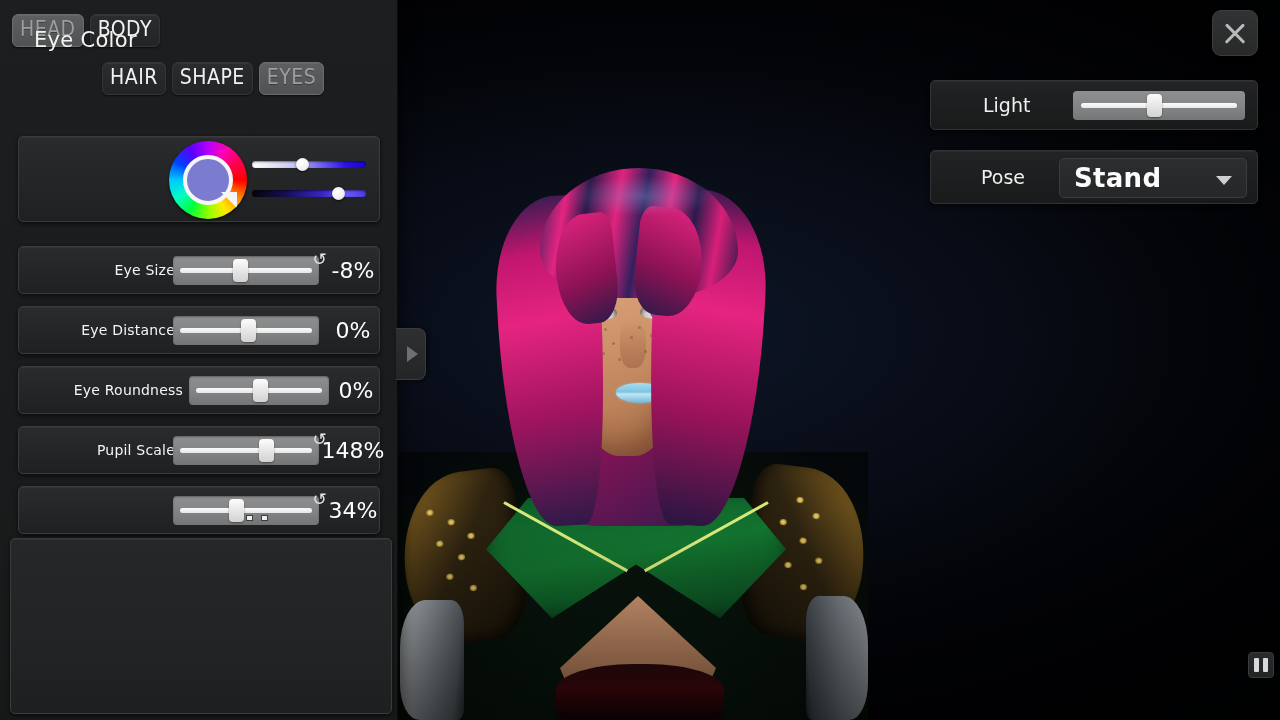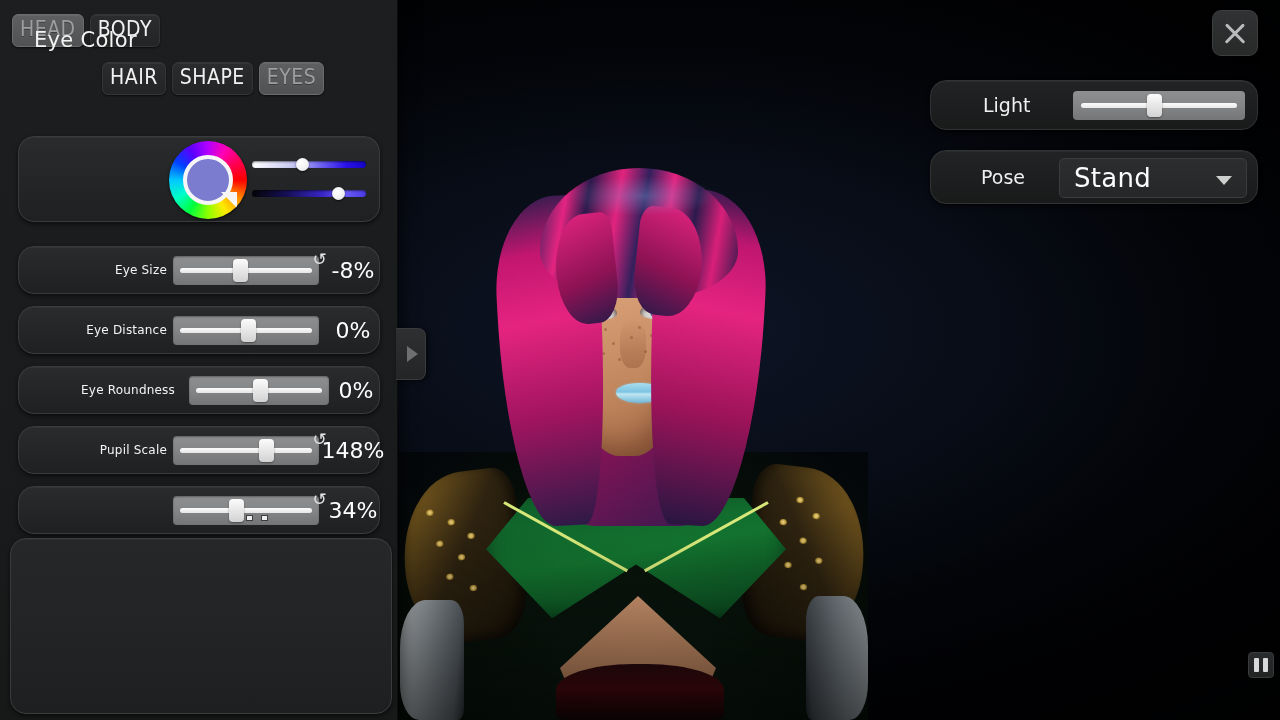--- a/index.html
+++ b/index.html
@@ -208,21 +208,21 @@
     color: #9d9e9f;
     border-color: #6b6c6d;
     text-shadow: 0 1px 0 rgba(0,0,0,.3);
   }
 
   
   .card {
     position: absolute;
     background: linear-gradient(180deg, #2a2b2c 0%, #242526 55%, #1f2021 100%);
     border: 1px solid #3a3b3c;
-    border-radius: 16px;
+    border-radius: 5px;
     box-shadow: 0 2px 4px rgba(0,0,0,.6), inset 0 1px 0 rgba(255,255,255,.045);
   }
 
   
   #card-eyecolor { left: 18px; top: 136px; width: 362px; height: 86px; }
   #eyecolor-label {
     position:absolute; left: 34px; top: 28px; width: 120px;
     font-family: "DejaVu Sans", sans-serif;
     font-size: 21px; color: #f3f3f3; letter-spacing:.3px;
   }
@@ -262,24 +262,24 @@
     background: radial-gradient(circle at 38% 34%, #ffffff 0%, #f0f0f0 60%, #cfcfcf 100%);
     box-shadow: 0 1px 2px rgba(0,0,0,.65);
     cursor: pointer;
   }
   #sat-knob { left: 296px; top: 158px; }
   #val-knob { left: 332px; top: 187px; }
 
   
   .srow { left: 18px; width: 362px; height: 48px; }
   .srow-label {
-    position:absolute; left: 0; top: 0; width: 158px; height: 100%;
+    position:absolute; left: 8px; top: 0; width: 158px; height: 100%;
     display:flex; align-items:center; justify-content:flex-end;
     padding-right: 10px;
-    font-size: 12px; color: #f4f4f4; letter-spacing: .2px;
+    font-size: 14px; color: #f4f4f4; letter-spacing: .2px;
     white-space: nowrap;
   }
   .strack-box {
     position:absolute; left: 154px; top: 9px; width: 146px; height: 29px;
     background: linear-gradient(180deg, #8e8f90 0%, #848586 50%, #747576 100%);
     border-radius: 4px;
     box-shadow: inset 0 1px 2px rgba(0,0,0,.35);
     cursor: pointer;
   }
   .sline {
@@ -379,20 +379,21 @@
   #pose-label {
     position:absolute; left: 50px; top: 0; height: 100%;
     display:flex; align-items:center;
     font-size: 19px; color: #efefef;
   }
   #pose-select {
     position:absolute; left: 128px; top: 7px; width: 188px; height: 40px;
     background: linear-gradient(180deg, #2c2d2e 0%, #262728 100%);
     border: 1px solid #3b3c3d; border-radius: 5px;
     cursor: pointer;
+    font-weight: bold;
   }
   #pose-value {
     position:absolute; left: 14px; top: 0; height: 100%;
     display:flex; align-items:center;
     font-size: 26px; color: #fcfcfc; letter-spacing: .3px;
   }
   #pose-chevron {
     position:absolute; right: 14px; top: 17px;
     width: 0; height: 0;
     border-top: 9px solid #cfcfcf;

